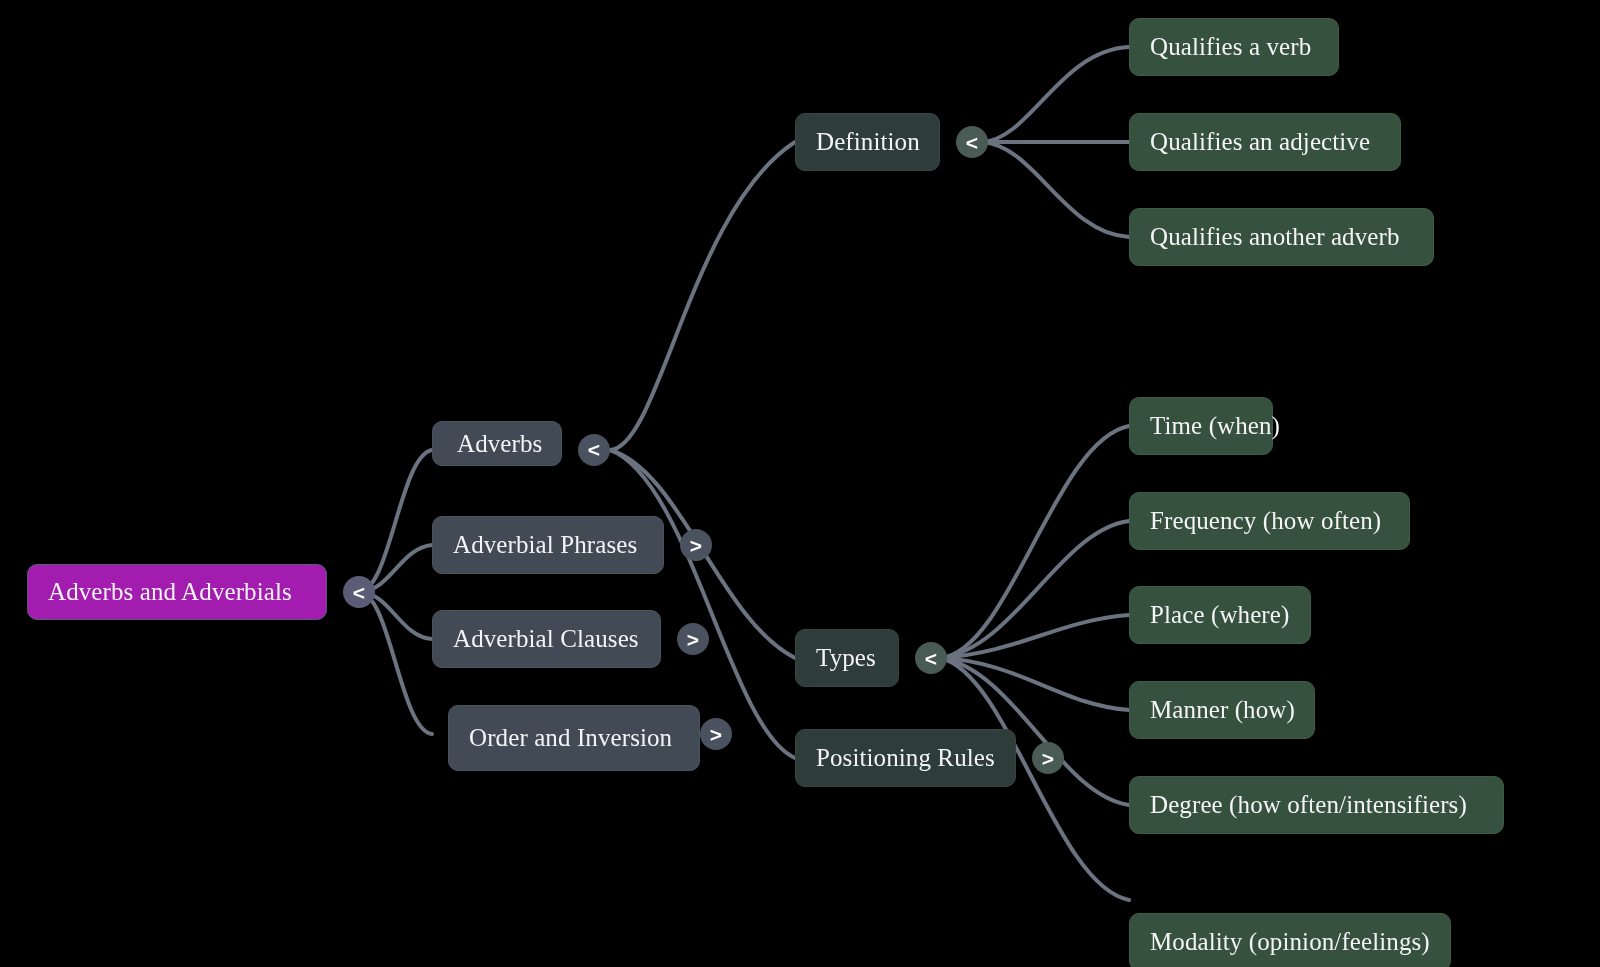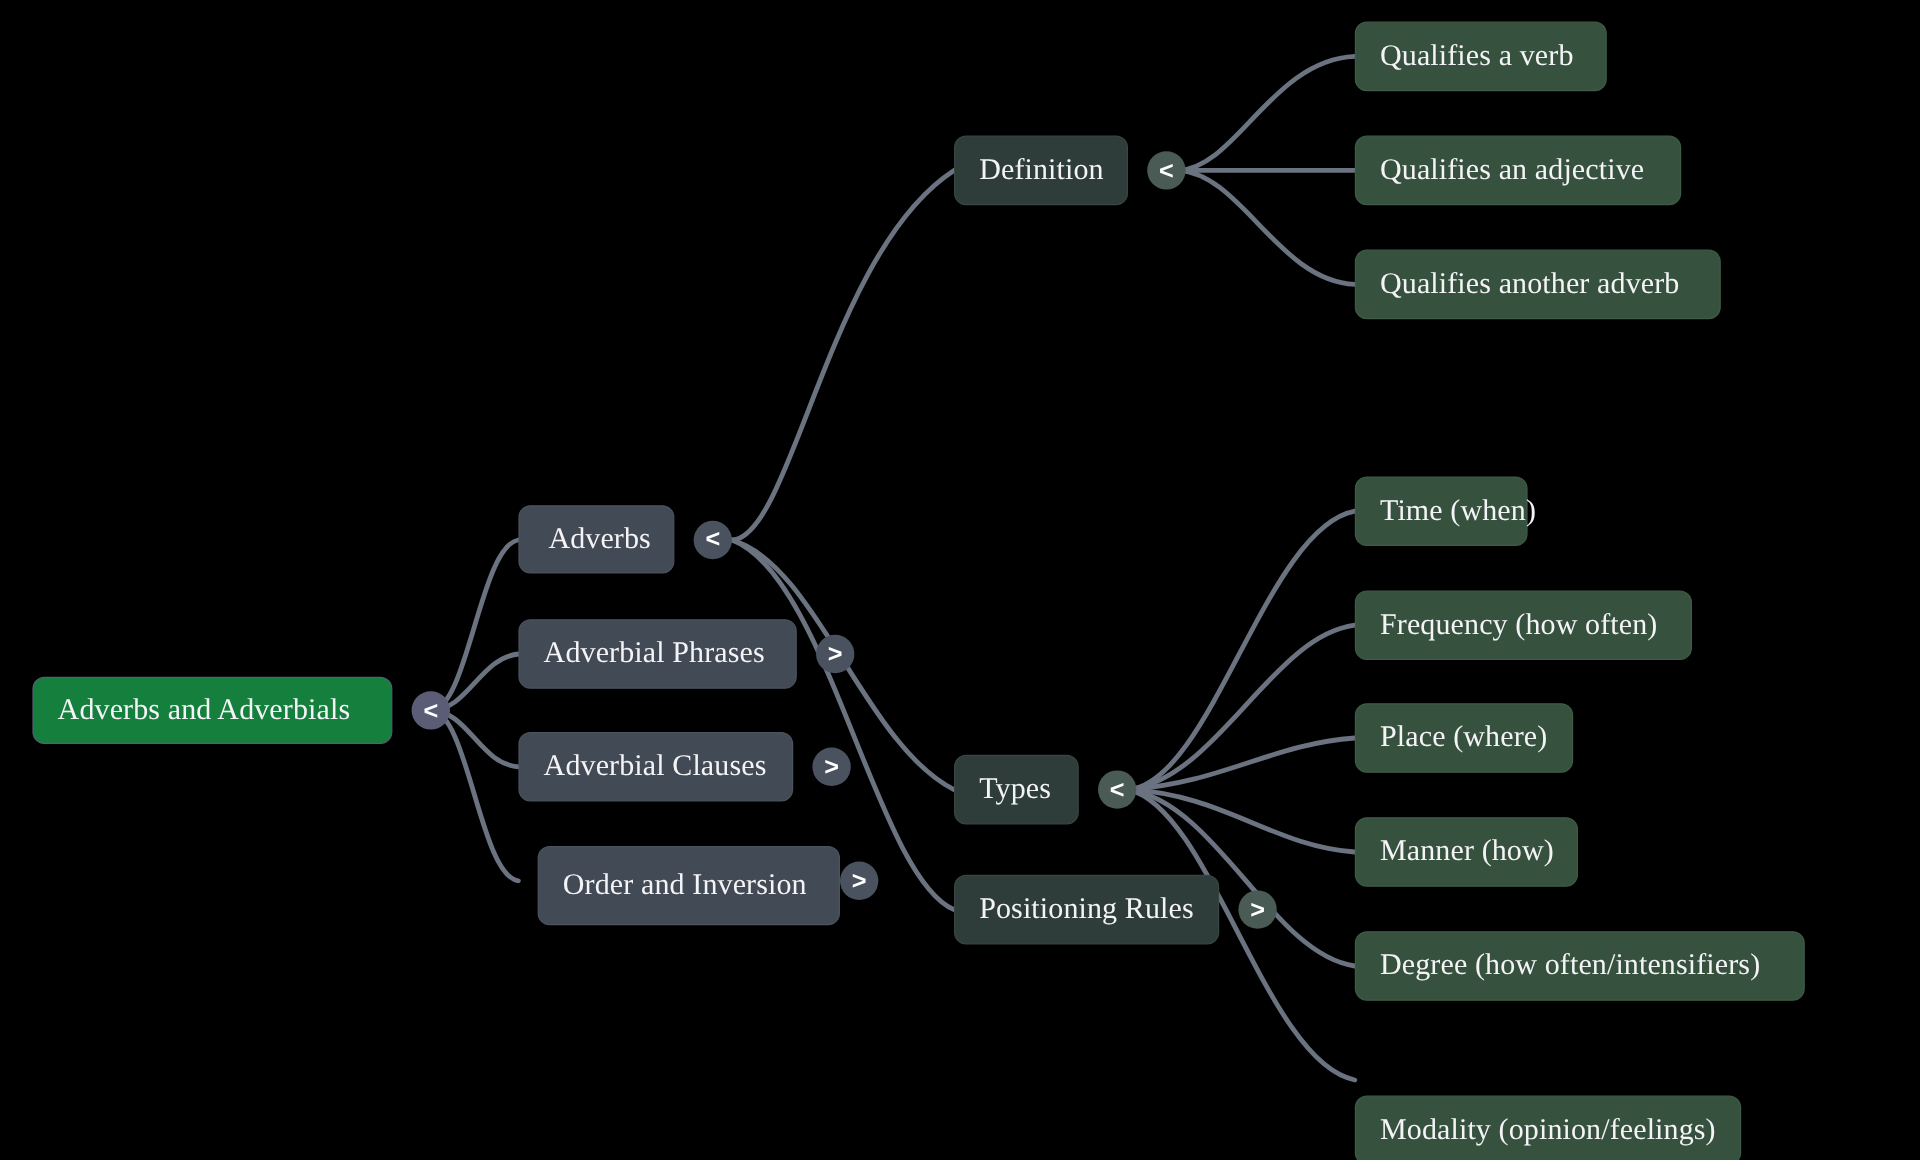--- a/index.html
+++ b/index.html
@@ -37,21 +37,21 @@
     color: #f4f4f6;
     font-size: 25px;
     line-height: 1.1;
     letter-spacing: 0.1px;
     padding: 0 20px;
     white-space: nowrap;
     cursor: pointer;
     z-index: 2;
   }
   .node-root {
-    background: #15803d;
+    background: #a21caf;
     border: 1px solid #5a5d75;
   }
   .node-l1 {
     background: #424a55;
     border: 1px solid #4b535f;
   }
   .node-branch {
     background: #2e3d3a;
     border: 1px solid #374744;
   }
@@ -115,21 +115,21 @@
       <path d="M 941 658 C 1015 670 1060 795 1129 805"></path>
       <path d="M 941 658 C 1010 676 1055 885 1129 900"></path>
     </g>
   </svg>
 
   <div class="node node-root" style="left: 27px; top: 564px; width: 300px; height: 56px;">
     <span class="node-label">Adverbs and Adverbials</span>
   </div>
   <div class="badge badge-root" style="left: 343px; top: 576px;">&lt;</div>
 
-  <div class="node node-l1" style="left: 432px; top: 421px; width: 130px; height: 57px; padding-left: 24px;">
+  <div class="node node-l1" style="left: 432px; top: 421px; width: 130px; height: 45px; padding-left: 24px;">
     <span class="node-label">Adverbs</span>
   </div>
   <div class="badge" style="left: 578px; top: 433.5px;">&lt;</div>
 
   <div class="node node-l1" style="left: 432px; top: 516px; width: 232px; height: 58px;">
     <span class="node-label">Adverbial Phrases</span>
   </div>
   <div class="badge" style="left: 680px; top: 529px;">&gt;</div>
 
   <div class="node node-l1" style="left: 432px; top: 610px; width: 229px; height: 58px;">

